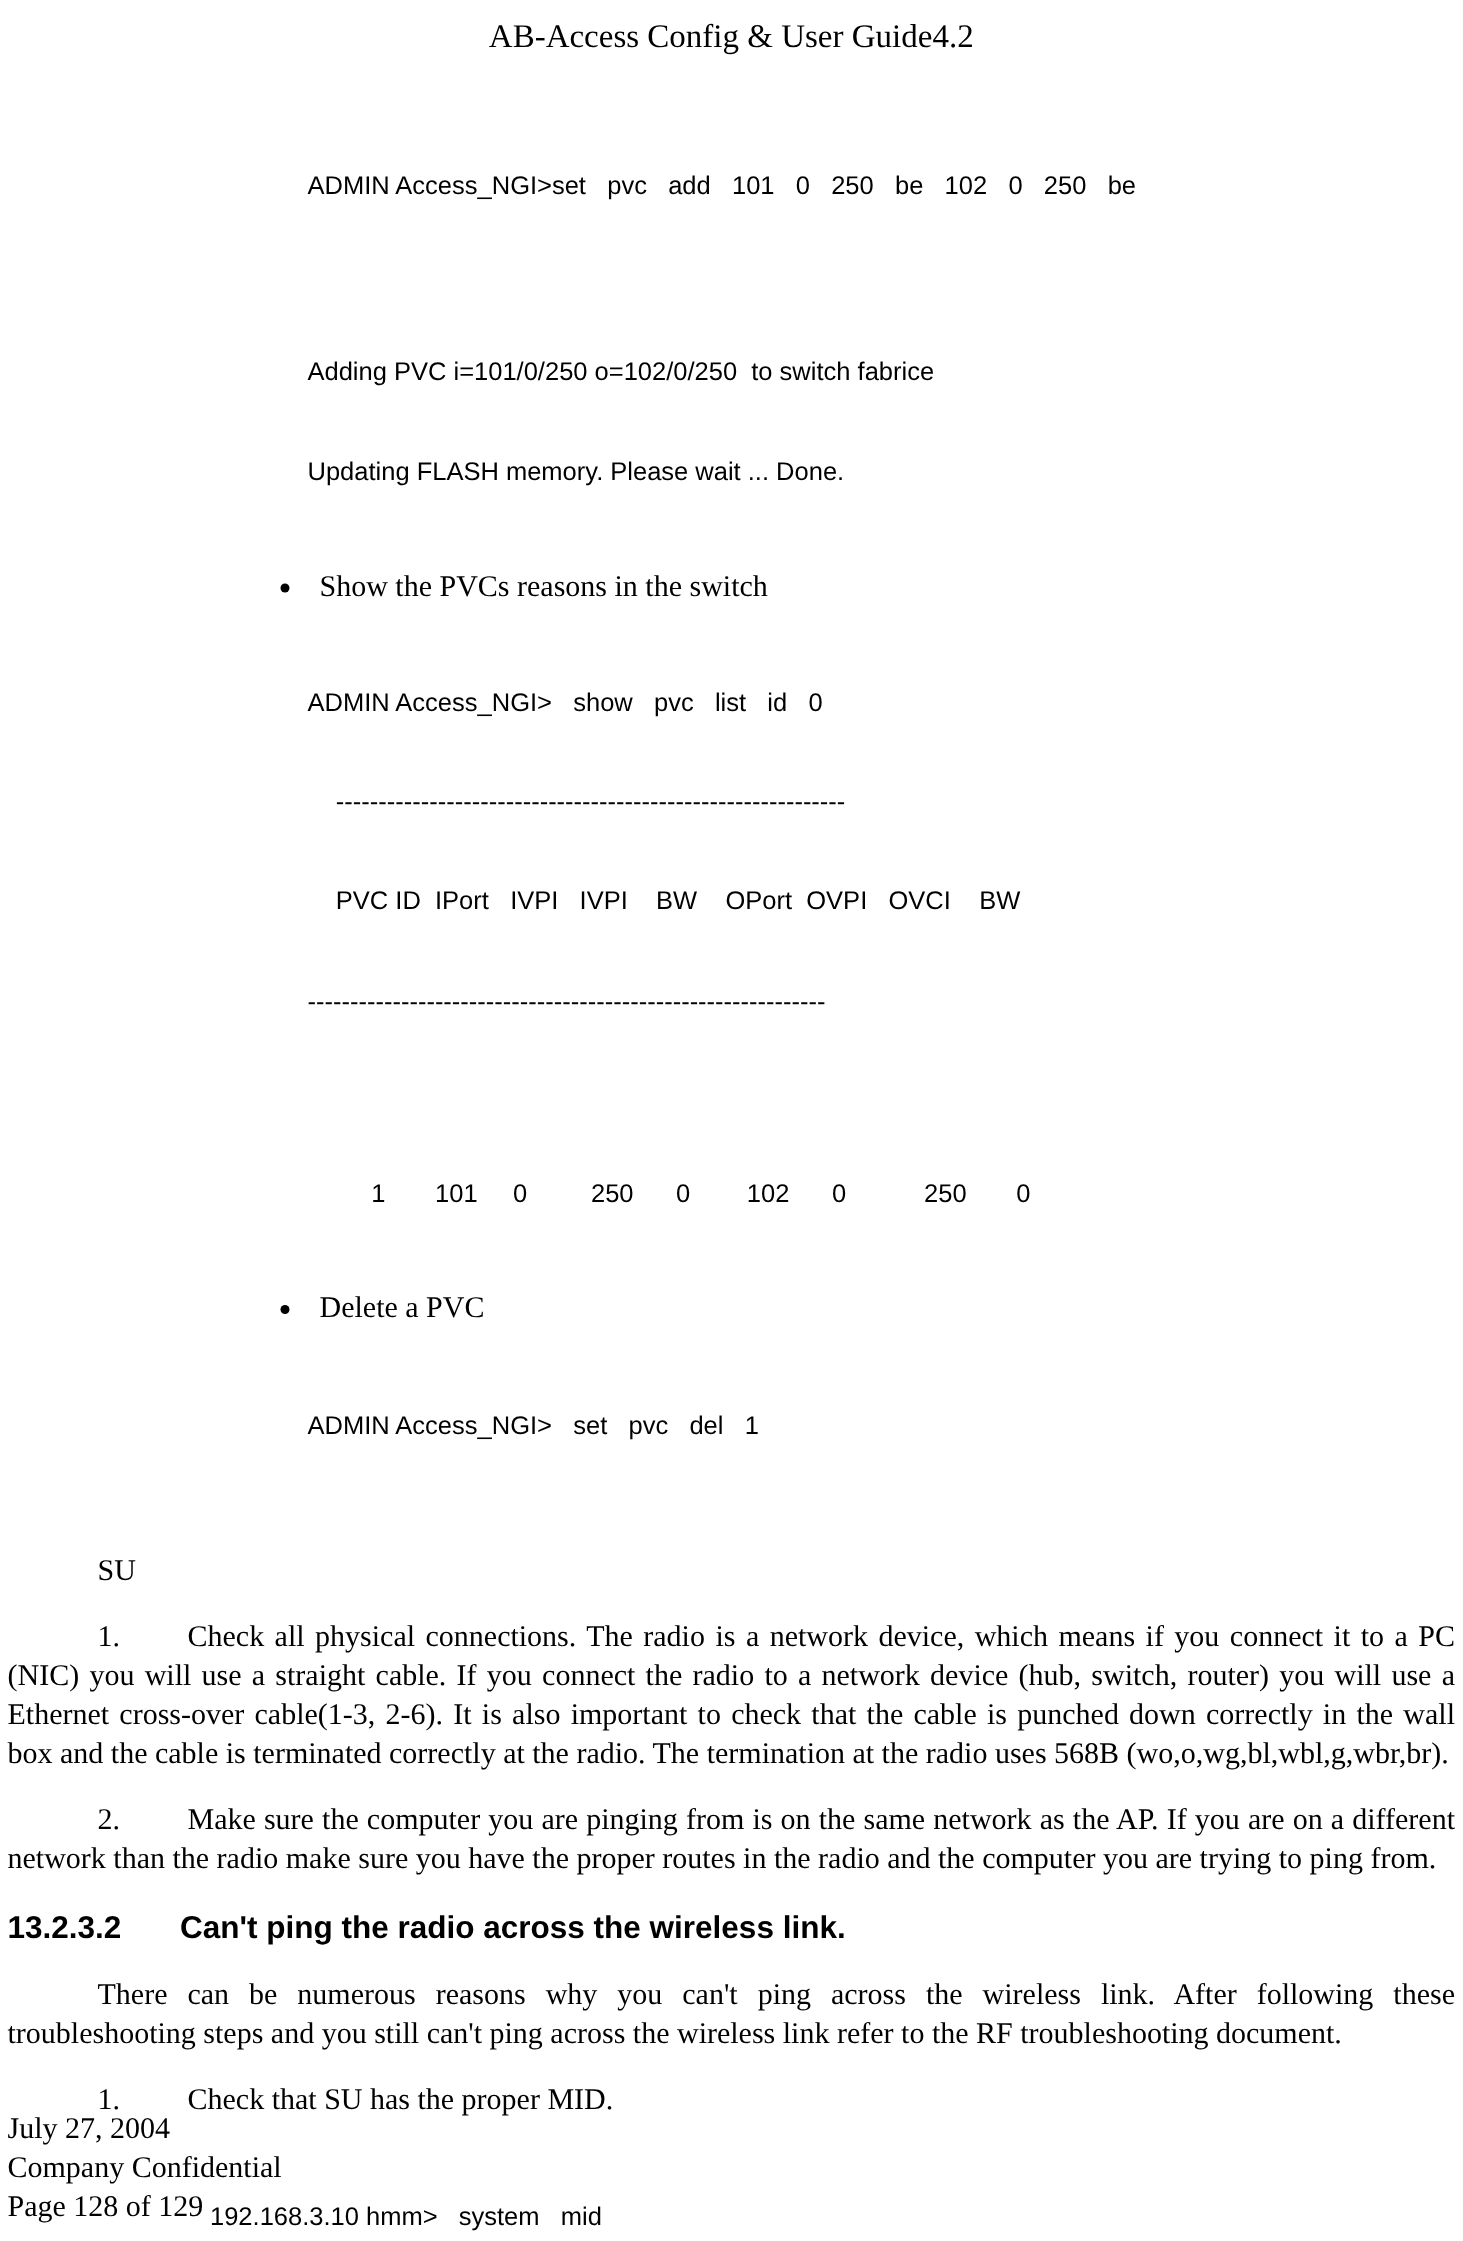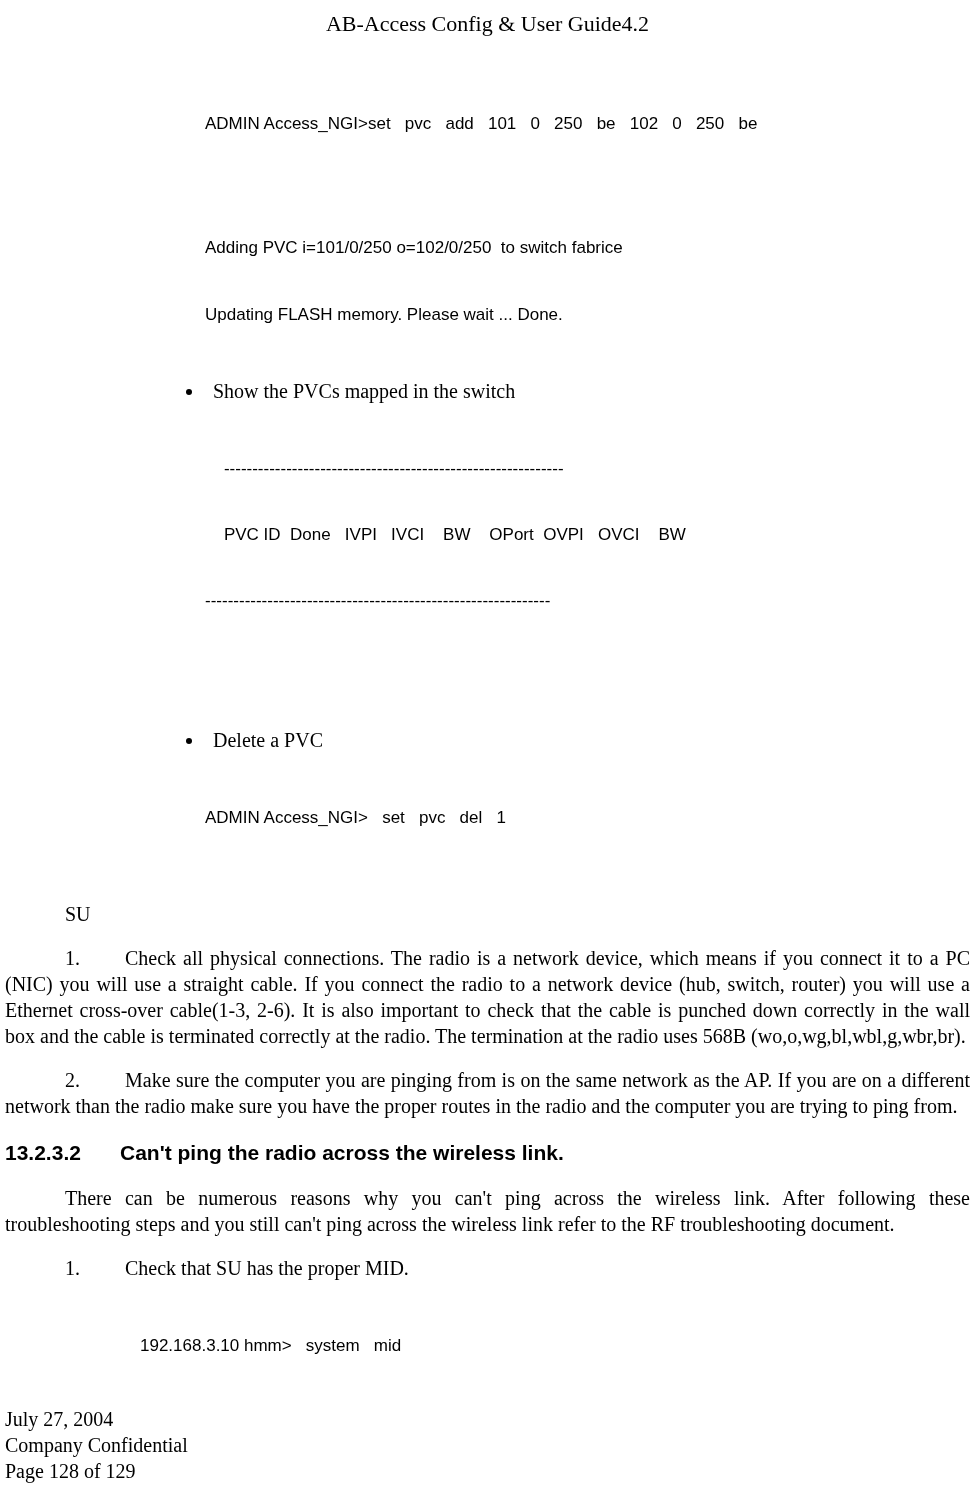--- a/index.html
+++ b/index.html
@@ -116,28 +116,30 @@
 
 <div class="code-block">
   <div>ADMIN Access_NGI&gt;set   pvc   add   101   0   250   be   102   0   250   be</div>
   <div style="height:14px;"></div>
   <div>Adding PVC i=101/0/250 o=102/0/250  to switch fabrice</div>
   <div>Updating FLASH memory. Please wait ... Done.</div>
 </div>
 
 <ul class="bullet-list">
   <li>
-    <span>Show the PVCs mapped in the switch</span>
+    <span>Show the PVCs reasons in the switch</span>
   </li>
 </ul>
 <div class="code-after-bullet">
+  <div>ADMIN Access_NGI&gt;   show   pvc   list   id   0</div>
   <div>    ------------------------------------------------------------</div>
-  <div>    PVC ID  Done   IVPI   IVCI    BW    OPort  OVPI   OVCI    BW</div>
+  <div>    PVC ID  IPort   IVPI   IVPI    BW    OPort  OVPI   OVCI    BW</div>
   <div>-------------------------------------------------------------</div>
   <div style="height:18px;"></div>
+  <div>         1       101     0         250      0        102      0           250       0</div>
 </div>
 
 <ul class="bullet-list">
   <li>
     <span>Delete a PVC</span>
   </li>
 </ul>
 <div class="code-after-bullet">
   <div>ADMIN Access_NGI&gt;   set   pvc   del   1</div>
 </div>

